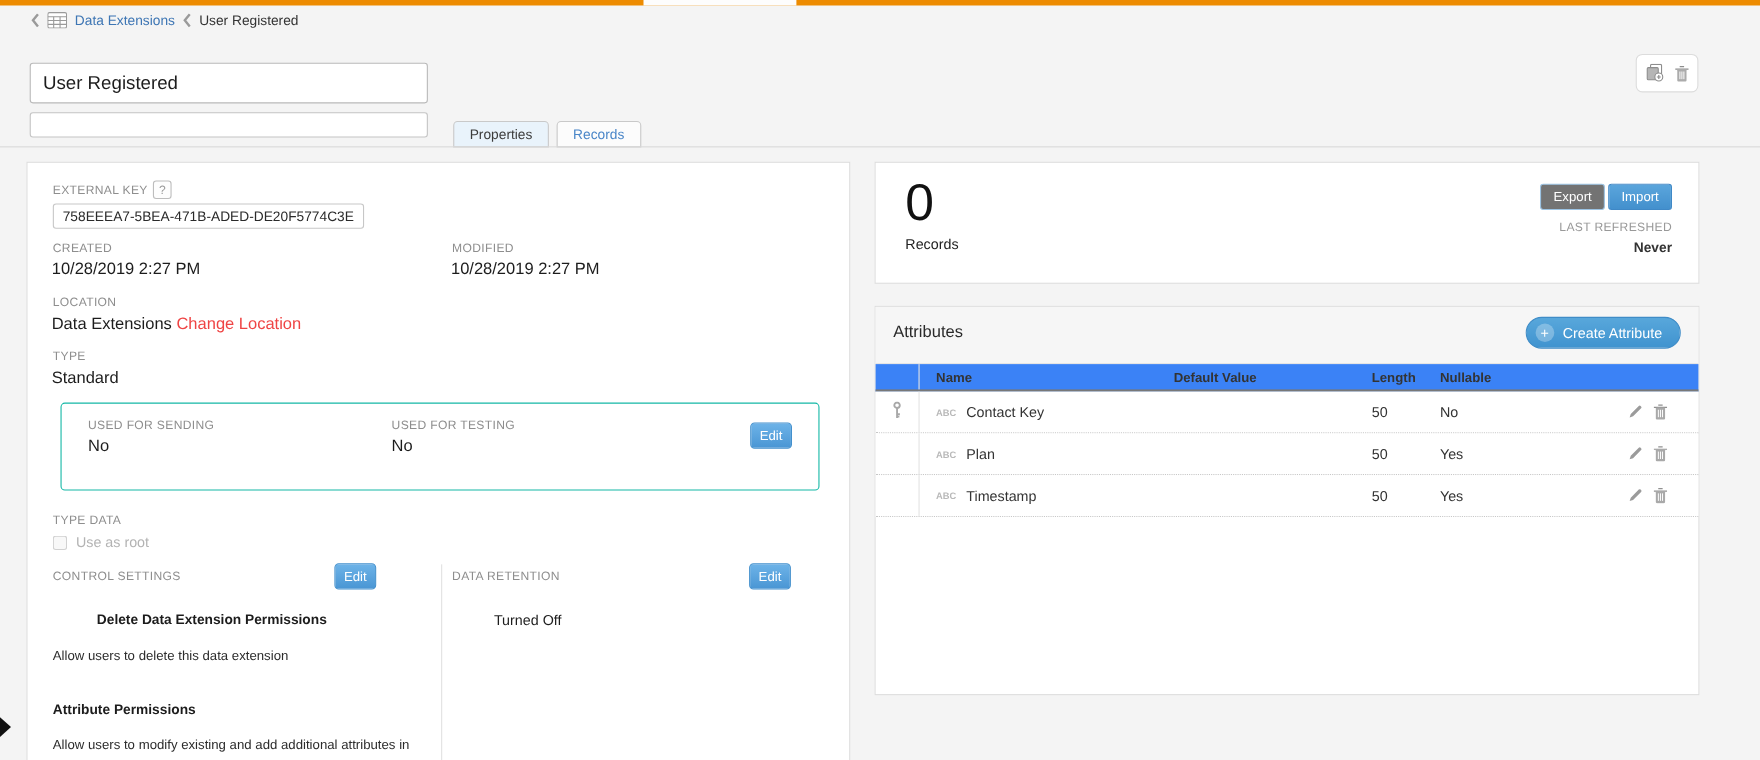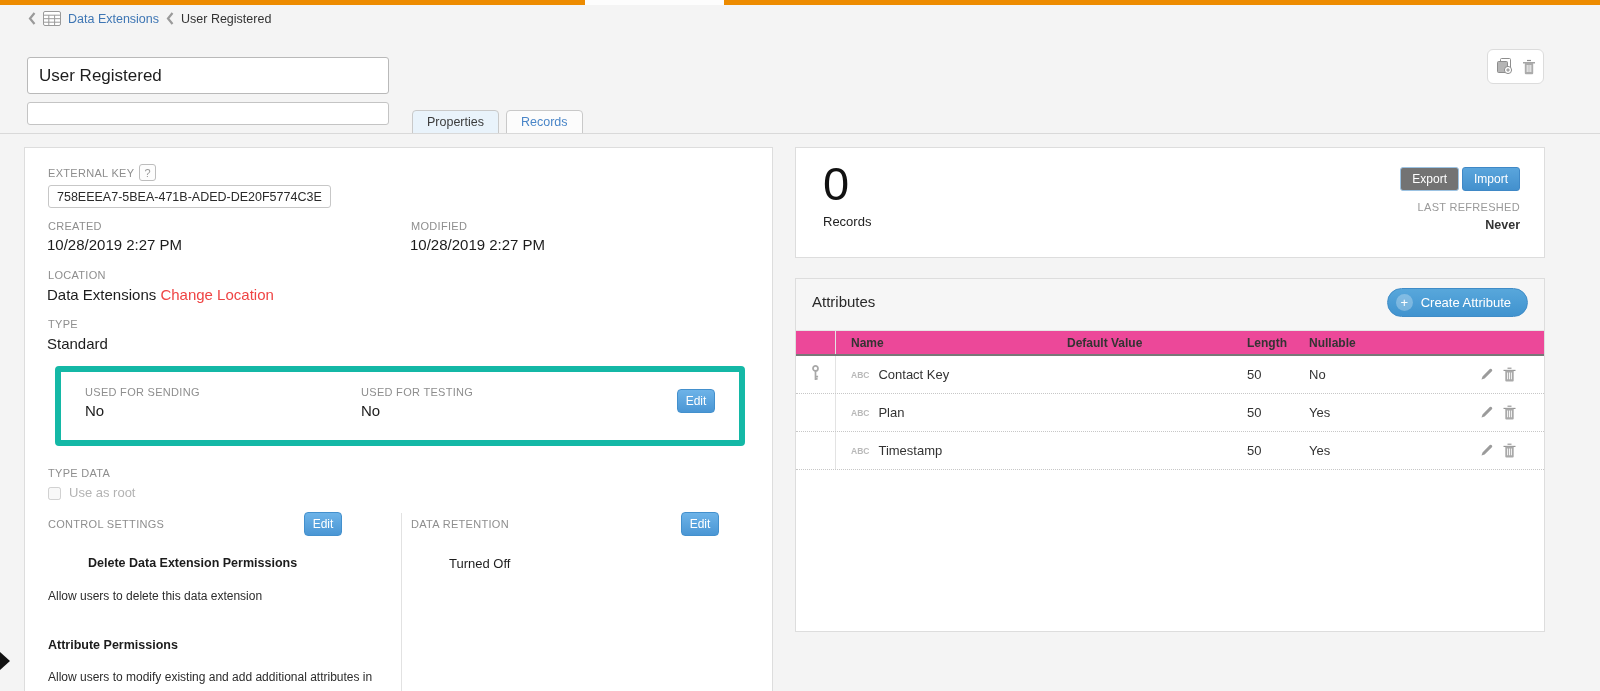--- a/index.html
+++ b/index.html
@@ -34,21 +34,21 @@
   .card { position:absolute; background:#fff; border:1px solid #ddd; }
 
   
   #props-card { left:24px; top:147px; width:749px; height:560px; }
   .lbl { position:absolute; font-size:11px; color:#8e8e8e; letter-spacing:.3px; }
   .val { position:absolute; font-size:15px; color:#1c1c1c; }
   .help-badge { position:absolute; left:114px; top:16px; width:17px; height:17px; border:1px solid #bdbdbd; border-radius:3px; color:#9a9a9a; font-size:11px; display:flex; align-items:center; justify-content:center; background:#fdfdfd; cursor:pointer; }
   .key-input { position:absolute; left:23px; top:37px; width:283px; height:23px; border:1px solid #c7c7c7; border-radius:3px; font-family:inherit; font-size:12.5px; color:#2a2a2a; padding:0 8px; outline:none; }
   .link { color:#ef4444; cursor:pointer; }
 
-  .usage-box { position:absolute; left:30px; top:218px; width:690px; height:80px; border:6px solid #14b8a6; border-radius:4px; background:#fff; }
+  .usage-box { position:absolute; left:30px; top:218px; width:690px; height:80px; border:1px solid #14b8a6; border-radius:4px; background:#fff; }
   .btn-edit { position:absolute; width:38px; height:24px; font-size:12px; color:#fff; background:linear-gradient(#6db3e8,#4a96d4); border:1px solid #4390cd; border-radius:4px; display:flex; align-items:center; justify-content:center; cursor:pointer; }
 
   .chk { position:absolute; left:23px; top:339px; width:13px; height:13px; accent-color:#ccc; }
   .chk-lbl { position:absolute; left:44px; top:337px; font-size:13px; color:#b3b3b3; }
 
   .v-divider { position:absolute; left:376px; top:365px; width:1px; height:195px; background:#e2e2e2; }
   .perm-title { position:absolute; font-size:12.5px; font-weight:bold; color:#1c1c1c; }
   .perm-desc { position:absolute; font-size:12px; color:#2c2c2c; }
 
   
@@ -62,21 +62,21 @@
   .lr-val { position:absolute; right:24px; top:70px; font-size:12.5px; font-weight:bold; color:#333; }
 
   
   #attr-card { left:795px; top:278px; width:750px; height:354px; }
   .attr-head { position:absolute; left:0; top:0; width:100%; height:52px; background:#f6f6f6; border-bottom:1px solid #e5e5e5; }
   .attr-title { position:absolute; left:16px; top:14px; font-size:15px; color:#2a2a2a; }
   .btn-create { position:absolute; right:16px; top:9px; height:29px; border-radius:15px; background:linear-gradient(#58a7db,#4093cf); border:1px solid #3f8cc7; color:#fff; font-size:13px; display:flex; align-items:center; gap:8px; padding:0 16px 0 8px; cursor:pointer; }
   .plus-circle { width:17px; height:17px; border-radius:50%; background:rgba(255,255,255,.28); display:flex; align-items:center; justify-content:center; font-size:13px; line-height:1; }
 
   .tbl-row { position:absolute; left:0; width:100%; display:grid; grid-template-columns:40px 225px 180px 60px 115px 1fr; align-items:center; }
-  .tbl-header { top:52px; height:25px; background:#ec4899; border-bottom:2px solid #787878; font-size:12px; font-weight:bold; color:#333; }
+  .tbl-header { top:52px; height:25px; background:#3b82f6; border-bottom:2px solid #787878; font-size:12px; font-weight:bold; color:#333; }
   .cell-keycol { height:100%; border-right:1px solid #e3e3e3; display:flex; align-items:center; justify-content:center; }
   .cell-name { padding-left:15px; display:flex; align-items:center; gap:9px; }
   .cell-default { padding-left:6px; }
   .cell-length { padding-left:6px; }
   .cell-nullable { padding-left:8px; }
   .cell-actions { display:flex; justify-content:flex-end; gap:9px; padding-right:28px; }
   .attr-row { height:38px; font-size:13px; color:#333; border-bottom:1px dotted #c7c7c7; background:#fff; }
   .abc { font-size:8.5px; font-weight:bold; color:#b9b9b9; letter-spacing:0; }
 
   .side-arrow { position:absolute; left:0; top:652px; width:0; height:0; border-top:9px solid transparent; border-bottom:9px solid transparent; border-left:10px solid #111; }

